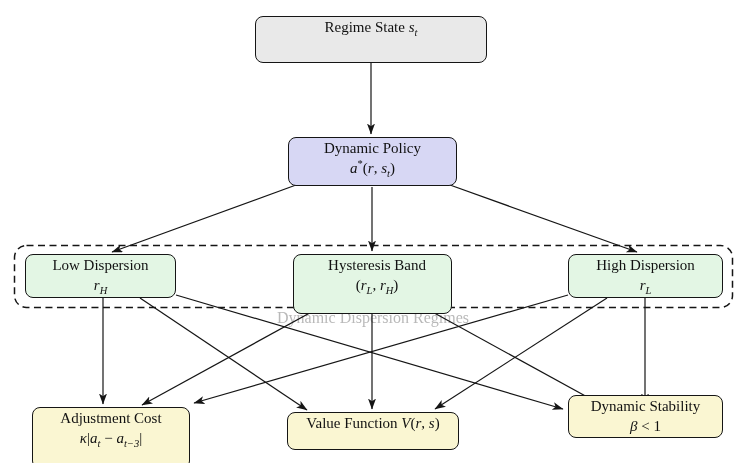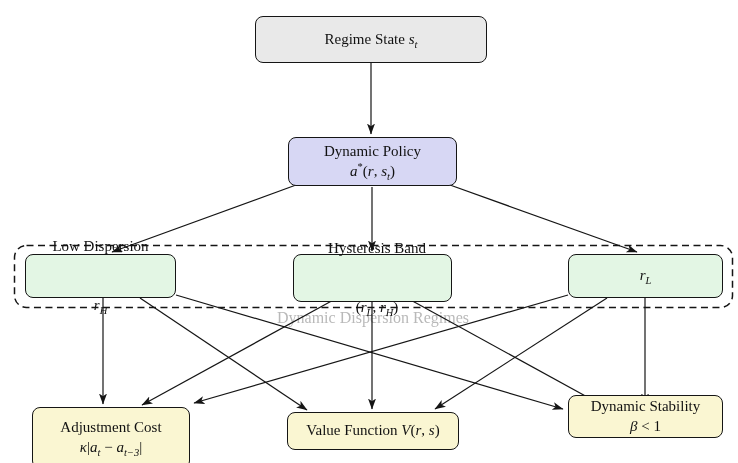--- a/index.html
+++ b/index.html
@@ -11,26 +11,26 @@
   .canvas{position:absolute;left:0;top:0;width:738px;height:463px;}
   #arrows{position:absolute;left:0;top:0;z-index:2;}
   .edge{stroke:var(--stroke,#151515);stroke-width:1.2;fill:none;}
   .container-dashed{
     fill:none;stroke:var(--stroke,#151515);stroke-width:1.5;
     stroke-dasharray:7 4.5;
   }
   .node{
     position:absolute;z-index:3;box-sizing:border-box;
     border:1.4px solid var(--stroke,#151515);border-radius:8px;
-    display:flex;flex-direction:column;align-items:center;justify-content:center;
+    display:flex;flex-direction:column;align-items:center;justify-content:flex-start;
     font-size:15px;line-height:1.32;text-align:center;padding:1px 4px;
   }
   .node-regime{background:var(--regime-fill,#e9e9e9);}
   .node-policy{background:var(--policy-fill,#d7d7f4);}
-  .node-dispersion{background:var(--dispersion-fill,#e3f6e4);gap:39px;}
+  .node-dispersion{background:var(--dispersion-fill,#e3f6e4);}
   .node-outcome{background:var(--outcome-fill,#faf6d2);}
   .nl{white-space:nowrap;}
   .it{font-style:italic;}
   sub,sup{font-size:0.7em;line-height:0;}
   .regimes-label{
     position:absolute;z-index:1;left:373px;top:309px;transform:translateX(-50%);
     font-size:16px;color:var(--container-label-color,#b9b9b9);white-space:nowrap;
   }
 </style>
 </head>
@@ -69,26 +69,27 @@
   <div class="node node-policy" style="left:288px;top:137px;width:169px;height:49px;">
     <div class="nl"><span>Dynamic Policy</span></div>
     <div class="nl"><span class="it">a</span><sup>*</sup><span>(</span><span class="it">r</span><span>, </span><span class="it">s</span><sub class="it">t</sub><span>)</span></div>
   </div>
 
   <div class="node node-dispersion" style="left:25px;top:254px;width:151px;height:44px;">
     <div class="nl"><span>Low Dispersion</span></div>
     <div class="nl"><span class="it">r</span><sub class="it">H</sub></div>
   </div>
 
-  <div class="node node-dispersion" style="left:293px;top:254px;width:159px;height:48px;padding-left:13px;">
+  <div class="node node-dispersion" style="left:293px;top:254px;width:159px;height:60px;padding-left:13px;">
     <div class="nl"><span>Hysteresis Band</span></div>
     <div class="nl"><span>(</span><span class="it">r</span><sub class="it">L</sub><span>, </span><span class="it">r</span><sub class="it">H</sub><span>)</span></div>
   </div>
 
   <div class="node node-dispersion" style="left:568px;top:254px;width:155px;height:44px;">
+    <div class="nl"><span>High Dispersion</span></div>
     <div class="nl"><span class="it">r</span><sub class="it">L</sub></div>
   </div>
 
   <div class="node node-outcome" style="left:32px;top:407px;width:158px;height:62px;">
     <div class="nl"><span>Adjustment Cost</span></div>
     <div class="nl"><span class="it">κ</span><span>|</span><span class="it">a</span><sub class="it">t</sub><span> − </span><span class="it">a</span><sub class="it">t−3</sub><span>|</span></div>
   </div>
 
   <div class="node node-outcome" style="left:287px;top:412px;width:172px;height:38px;font-family:Liberation Serif, serif;">
     <div class="nl"><span>Value Function </span><span class="it">V</span><span>(</span><span class="it">r</span><span>, </span><span class="it">s</span><span>)</span></div>

